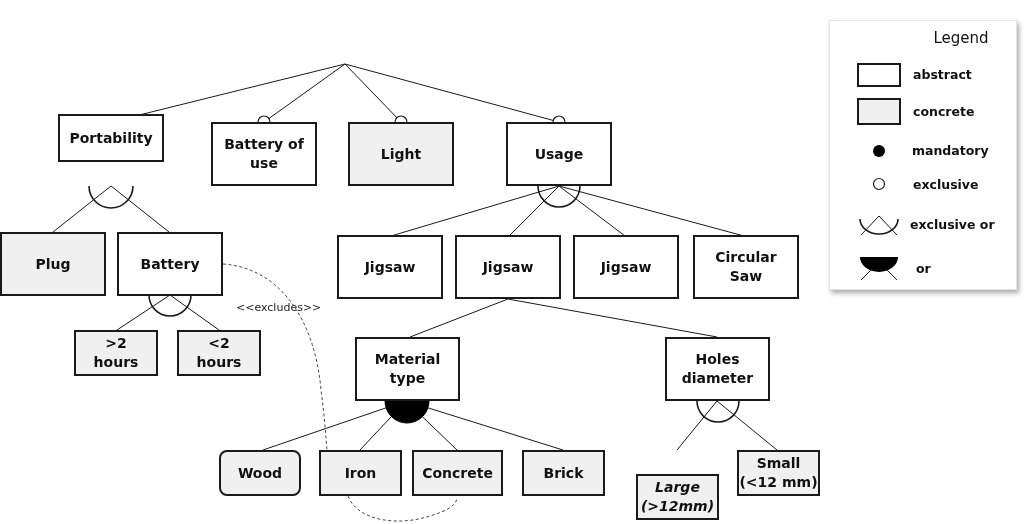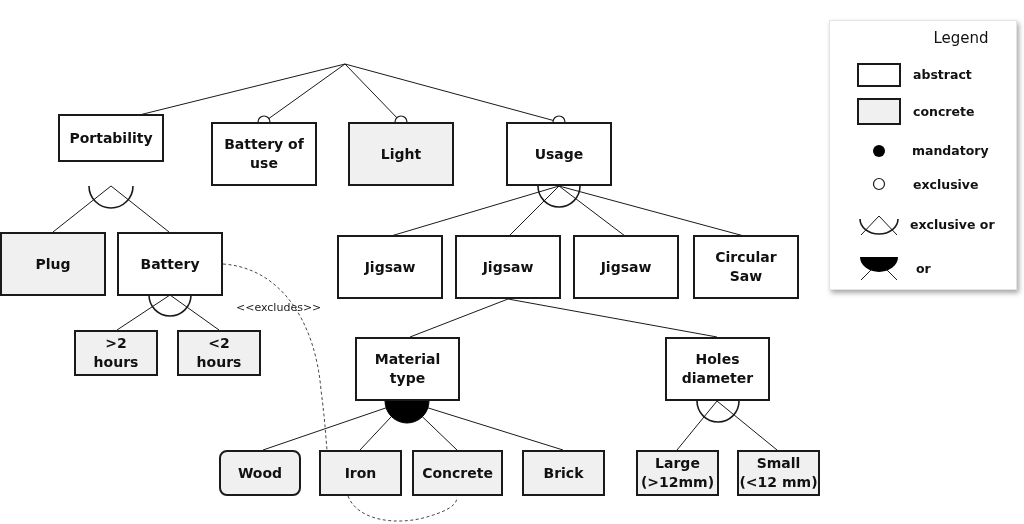--- a/index.html
+++ b/index.html
@@ -81,21 +81,21 @@
 
   <div class="node abstract" style="left:355px;top:337px;width:105px;height:64px;">Material
 type</div>
   <div class="node abstract" style="left:665px;top:337px;width:105px;height:64px;">Holes
 diameter</div>
 
   <div class="node concrete" style="left:219px;top:450px;width:82px;height:46px;border-radius:8px;">Wood</div>
   <div class="node concrete" style="left:319px;top:450px;width:83px;height:46px;">Iron</div>
   <div class="node concrete" style="left:412px;top:450px;width:91px;height:46px;">Concrete</div>
   <div class="node concrete" style="left:522px;top:450px;width:83px;height:46px;">Brick</div>
-  <div class="node concrete" style="left:636px;top:450px;width:83px;height:46px;">Large
+  <div class="node concrete" style="left:636px;top:474px;width:83px;height:46px;font-style:italic;">Large
 (&gt;12mm)</div>
   <div class="node concrete" style="left:737px;top:450px;width:83px;height:46px;">Small
 (&lt;12 mm)</div>
 
   <div class="excl" style="left:236px;top:301px;">&lt;&lt;excludes&gt;&gt;</div>
 
   <div id="legend">
     <div class="lg-title">Legend</div>
     <div class="lg-box" style="left:27px;top:42px;width:44px;height:24px;background:#fff;"></div>
     <div class="lg-label" style="left:83px;top:46px;">abstract</div>

